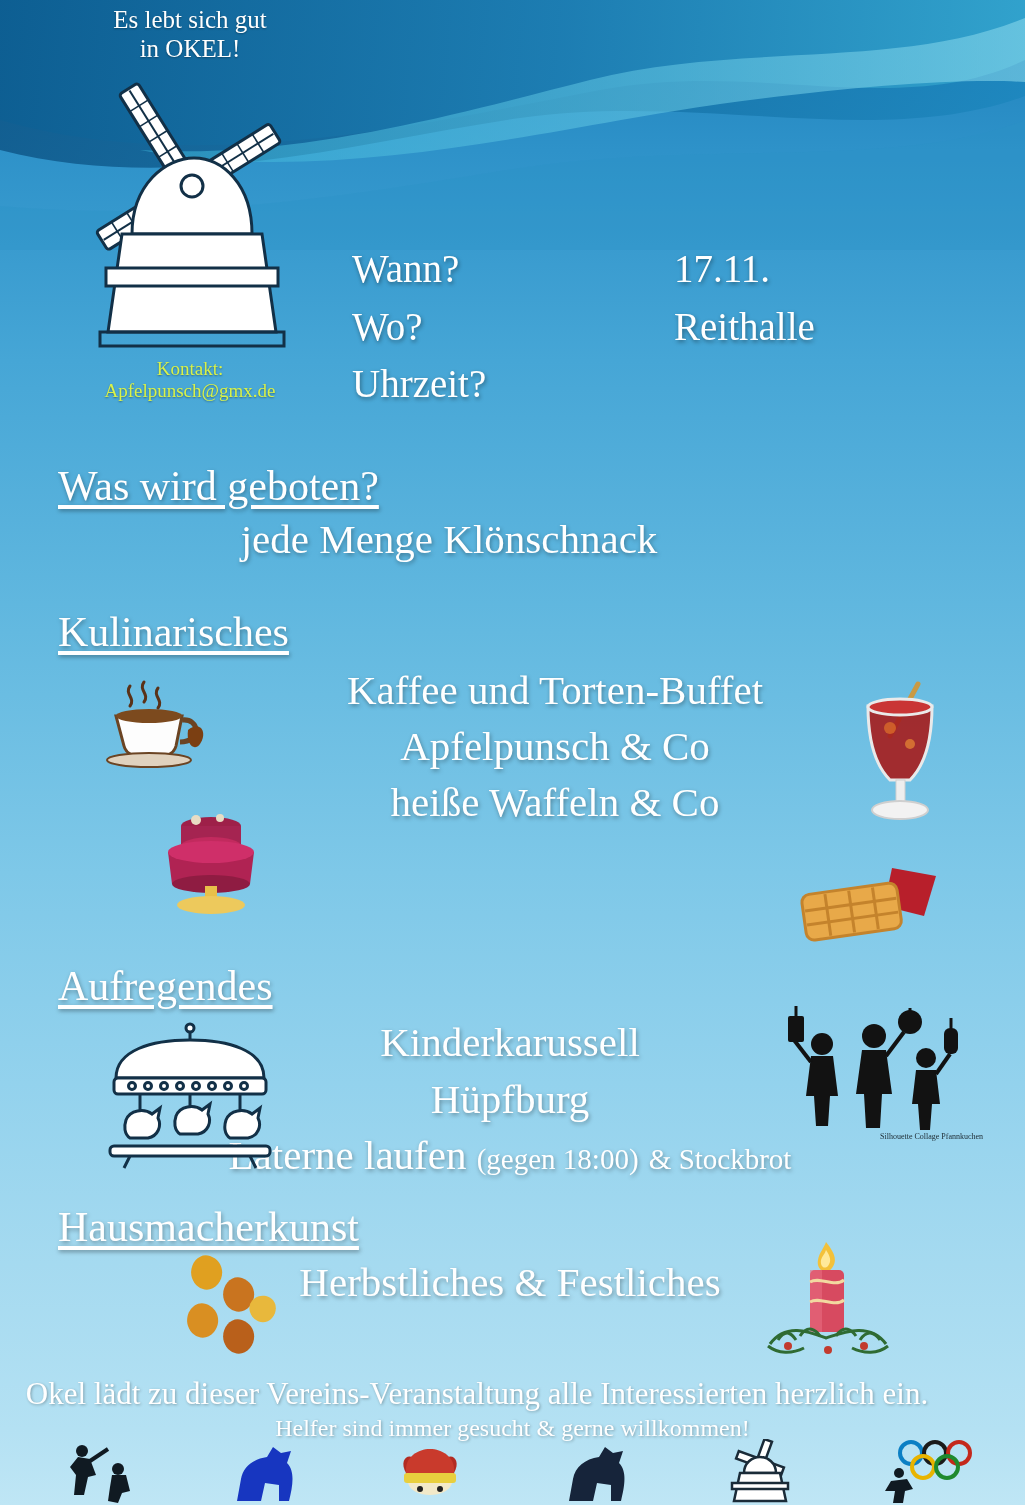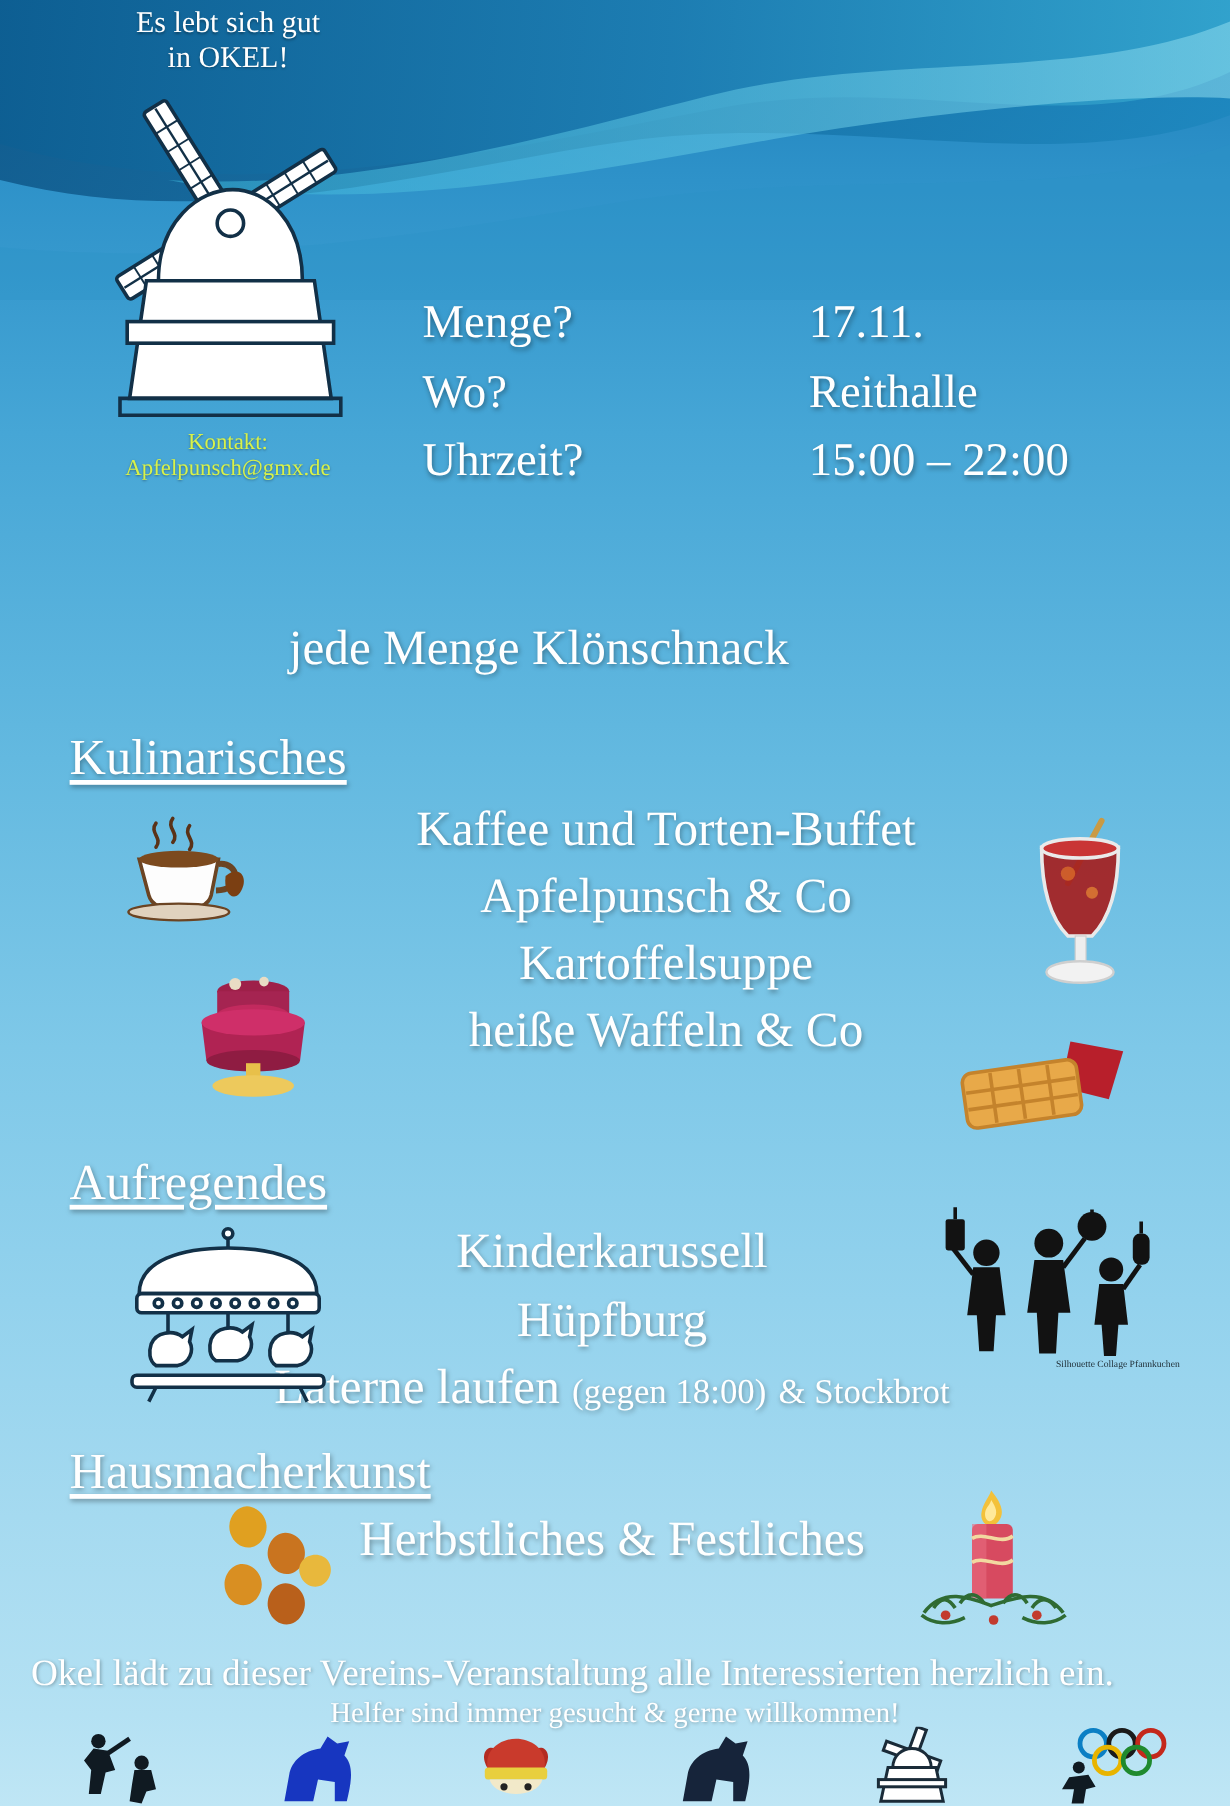--- a/index.html
+++ b/index.html
@@ -295,40 +295,39 @@
     </div>
     <div class="contact">
       <div>Kontakt:</div>
       <div>Apfelpunsch@gmx.de</div>
     </div>
   </div>
 
 
   <div class="facts">
     <div class="facts-row">
-      <div class="facts-q">Menge?</div>
+      <div class="facts-q">Wann?</div>
       <div class="facts-a">17.11.</div>
     </div>
     <div class="facts-row">
       <div class="facts-q">Wo?</div>
       <div class="facts-a">Reithalle</div>
     </div>
     <div class="facts-row">
       <div class="facts-q">Uhrzeit?</div>
-      <div class="facts-a">15:00 – 22:00</div>
-    </div>
-  </div>
-
+    </div>
+  </div>
+
+  <div class="section-head" id="offer-head">Was wird geboten?</div>
   <div class="body-line" id="offer-text">jede Menge Klönschnack</div>
 
   <div class="section-head" id="kulinarisch-head">Kulinarisches</div>
   <div class="kul-list">
     <div>Kaffee und Torten-Buffet</div>
     <div>Apfelpunsch &amp; Co</div>
-    <div>Kartoffelsuppe</div>
     <div>heiße Waffeln &amp; Co</div>
   </div>
 
   <div class="art" id="art-coffee">
     <svg width="120" height="100" viewBox="0 0 120 100" xmlns="http://www.w3.org/2000/svg">
       <g fill="none" stroke="#5a3218" stroke-width="3" stroke-linecap="round">
         <path d="M34 14 C28 22 40 26 34 34"></path>
         <path d="M48 10 C42 18 54 22 48 30"></path>
         <path d="M62 16 C56 24 68 28 62 36"></path>
       </g>

